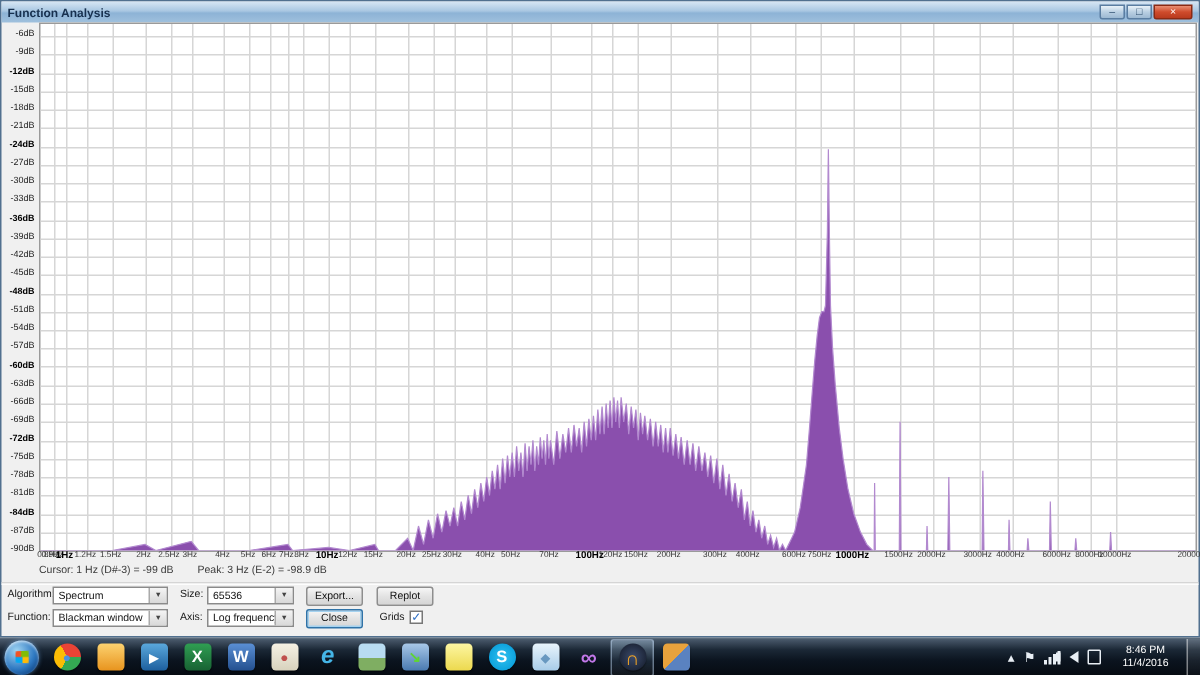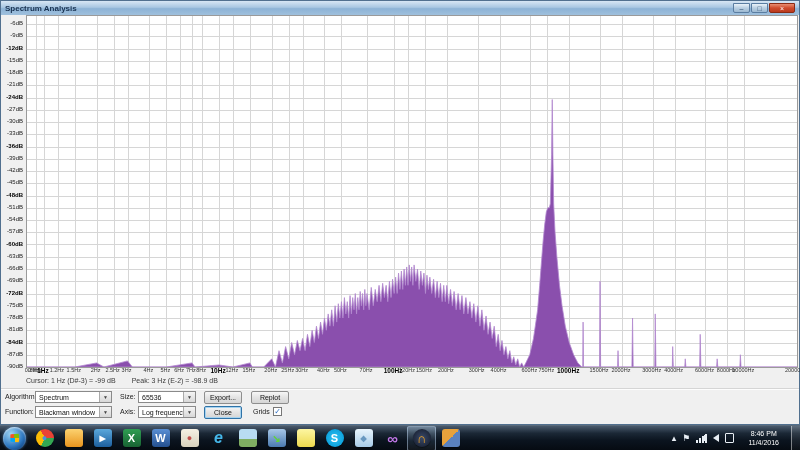--- a/index.html
+++ b/index.html
@@ -86,21 +86,21 @@
     background:linear-gradient(rgba(255,255,255,.12),rgba(255,255,255,.02));}
 </style>
 </head>
 <body>
 
 <div class="screen">
 
   <div class="app-window">
 
     <div class="titlebar">
-      <span class="title">Spectrum Analysis</span>
+      <span class="title">Function Analysis</span>
       <span class="winbtns">
         <span class="winbtn">–</span>
         <span class="winbtn">□</span>
         <span class="winbtn close">×</span>
       </span>
     </div>
 
     <div class="y-axis" id="yAxis">
         <span class="y-tick" style="top: 8px;">-6dB</span>
         <span class="y-tick" style="top: 20.25px;">-9dB</span>

